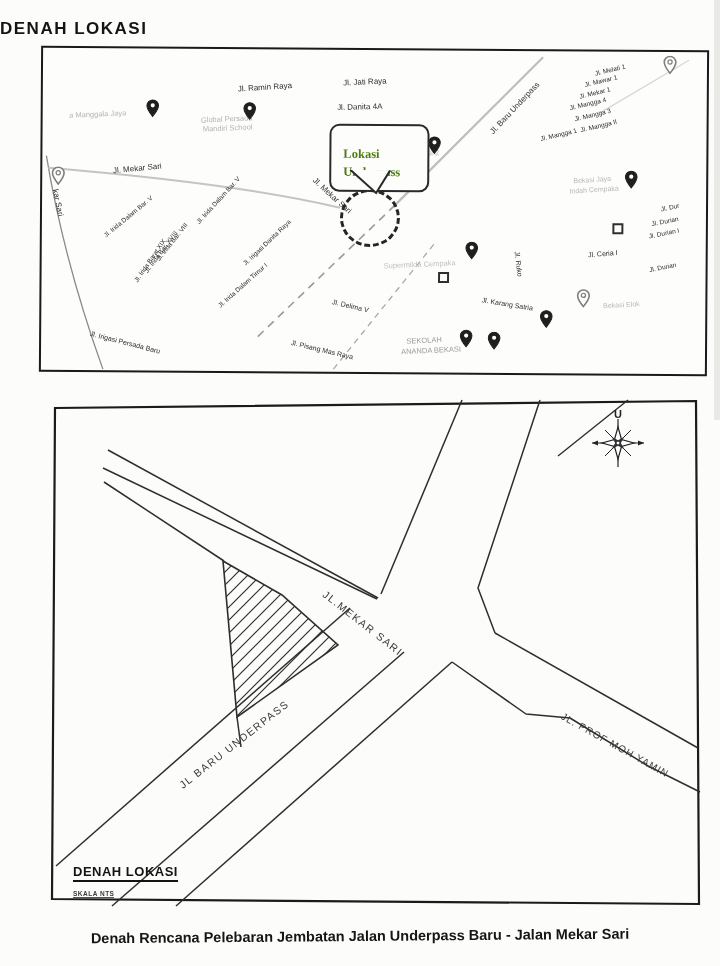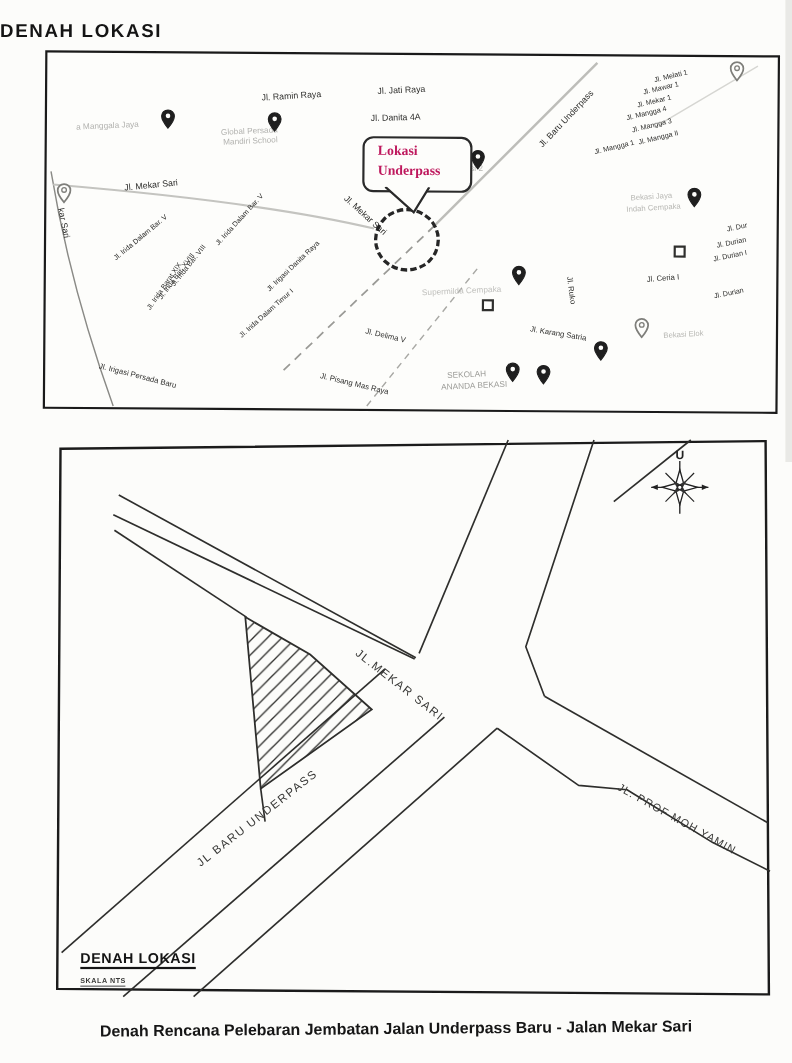--- a/index.html
+++ b/index.html
@@ -34,21 +34,21 @@
   .pin[data-variant="outline"] .pin-hole{fill:none;stroke:#7e7e7a;stroke-width:1.2}
   .sq{position:absolute;width:7px;height:7px;border:2px solid #2f2f2d;background:#fdfdfb}
   .dashed-circle{
     position:absolute;left:298px;top:139px;width:54px;height:52px;
     border:3.5px dashed #262626;border-radius:50%;
   }
   .callout{
     position:absolute;left:287px;top:74px;width:84px;height:44px;
     border:2px solid #2a2a2a;border-radius:10px;background:#fdfdfb;
     font-family:"Liberation Serif",serif;font-size:12.5px;font-weight:700;
-    line-height:1.4;padding:3px 0 0 12px;color:#be185d;
+    line-height:1.4;padding:20px 0 0 12px;color:#4d7c0f;
   }
   .callout-tail{position:absolute;left:300px;top:120px}
   .north{
     position:absolute;left:558px;top:10px;width:24px;text-align:center;
     font-size:11px;font-weight:700;color:#222;
   }
   .legend{position:absolute;left:25px;top:464px}
   .legend-title{
     display:inline-block;font-size:13px;font-weight:bold;letter-spacing:.5px;
     color:#141414;border-bottom:2.5px solid #141414;padding-bottom:1px;

